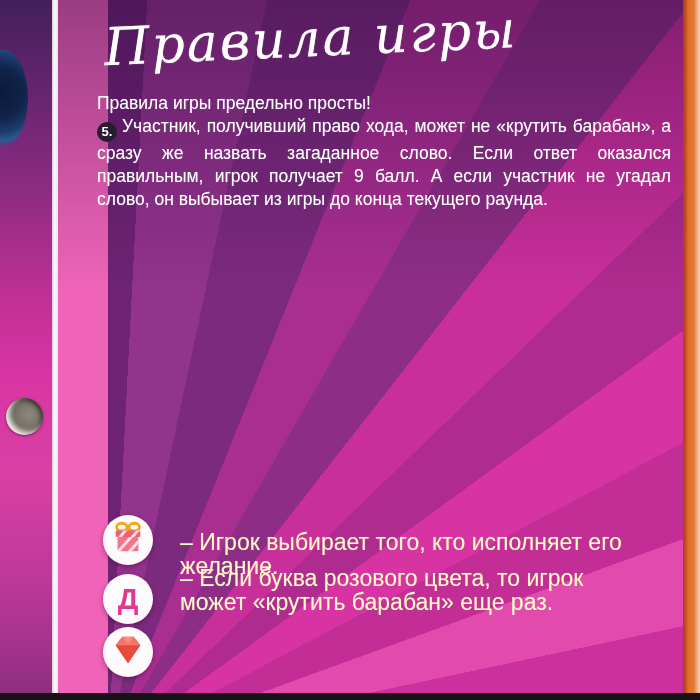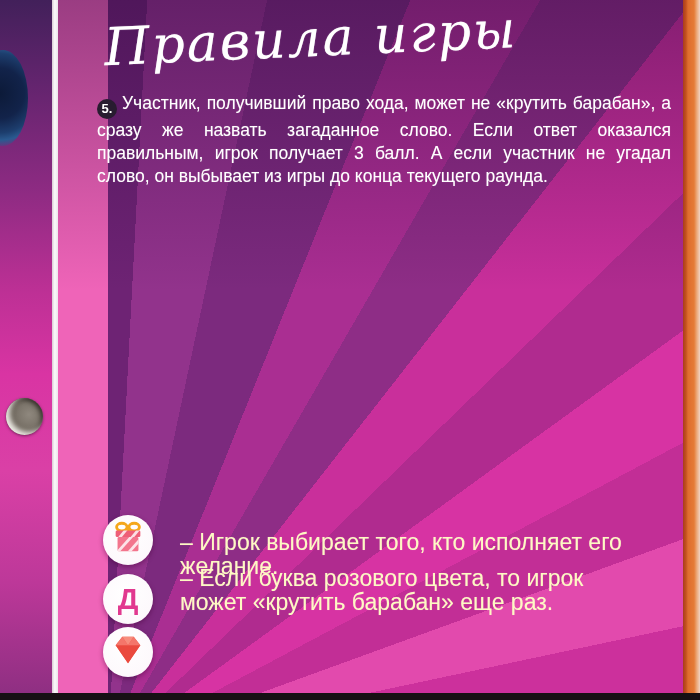--- a/index.html
+++ b/index.html
@@ -124,21 +124,22 @@
 
   <div class="gap-line"></div>
 
   <div class="card">
     <div class="card-darken"></div>
   </div>
 
   <div class="title">Правила игры</div>
 
   <div class="rules-text">
-    <p><span class="num-badge">5.</span><span>Участник, получивший право хода, может не «крутить барабан», а сразу же назвать загаданное слово. Если ответ оказался правильным, игрок получает 3 балл. А если участник не угадал слово, он выбывает из игры до конца текущего раунда.</span></p>
+    <p>Правила игры предельно просты!</p>
+    <p><span class="num-badge">5.</span><span>Участник, получивший право хода, может не «крутить барабан», а сразу же назвать загаданное слово. Если ответ оказался правильным, игрок получает 9 балл. А если участник не угадал слово, он выбывает из игры до конца текущего раунда.</span></p>
   </div>
 
   <div class="legend-circle" style="top:515px;">
     <span>
       <svg width="38" height="38" viewBox="0 0 40 40" aria-hidden="true">
         <defs>
             <clipPath id="boxclip">
               <rect x="9" y="19" width="22" height="15" rx="1.5"></rect>
             </clipPath>
         <clipPath id="lidclip">

